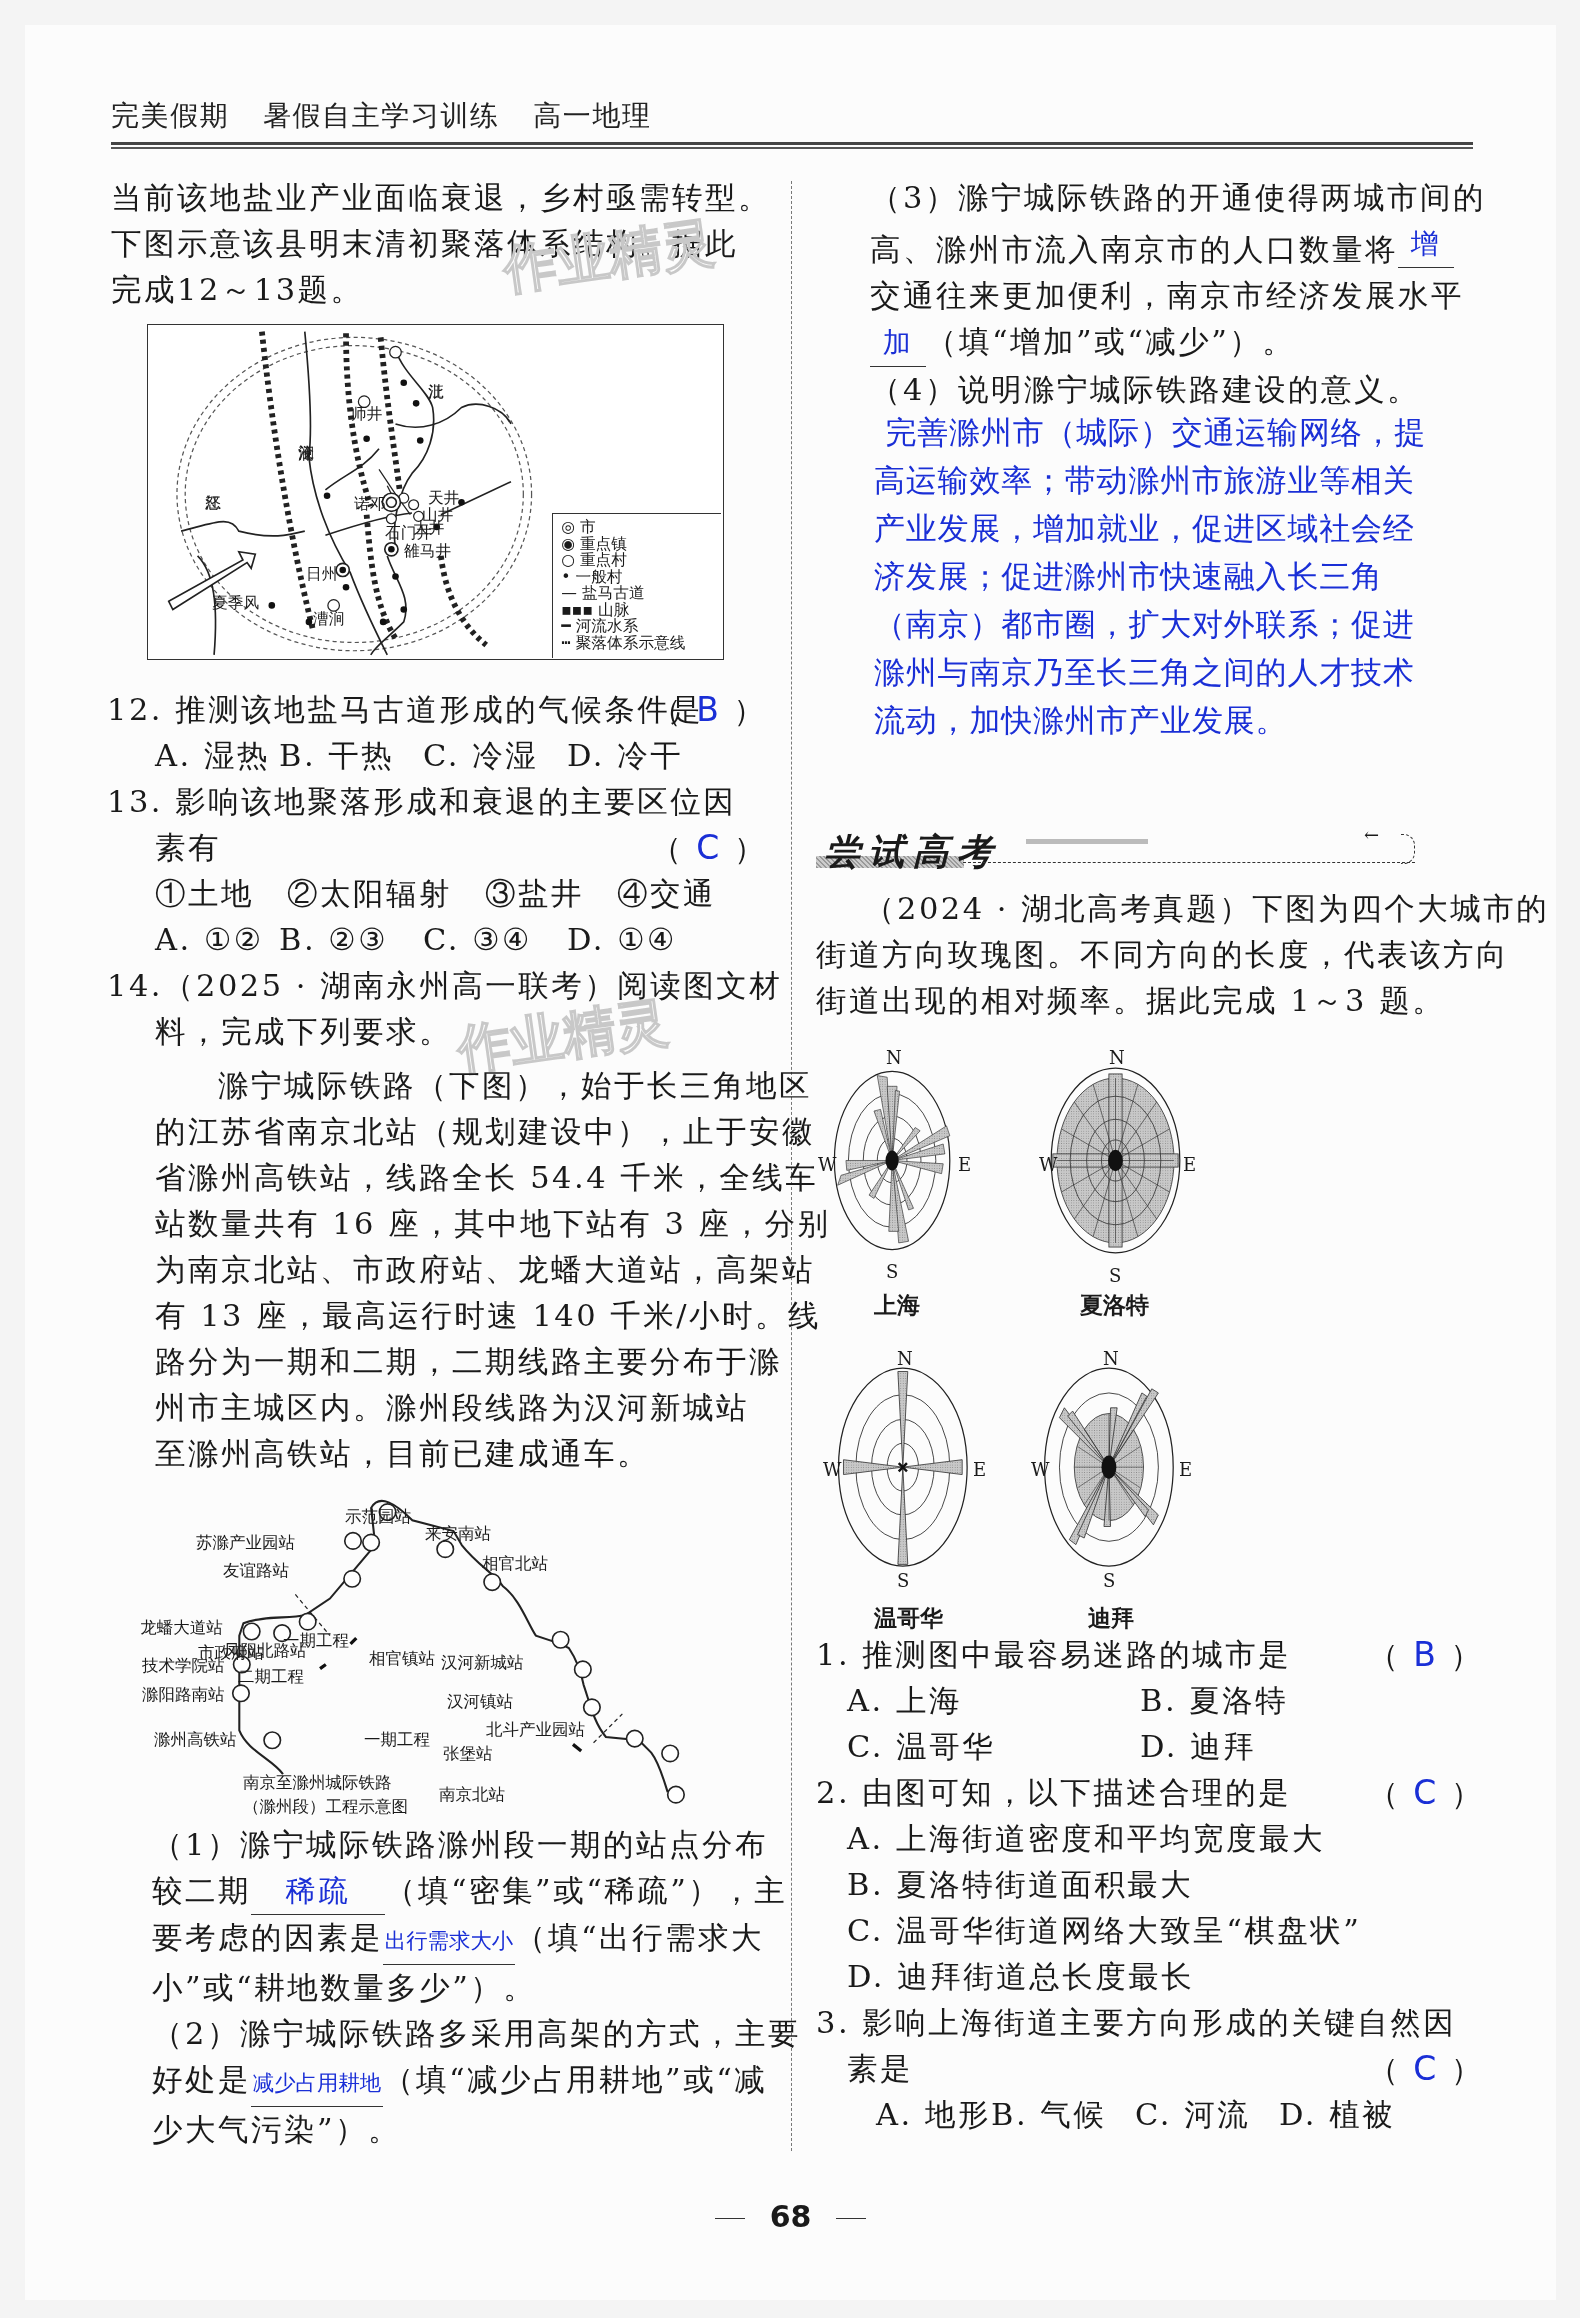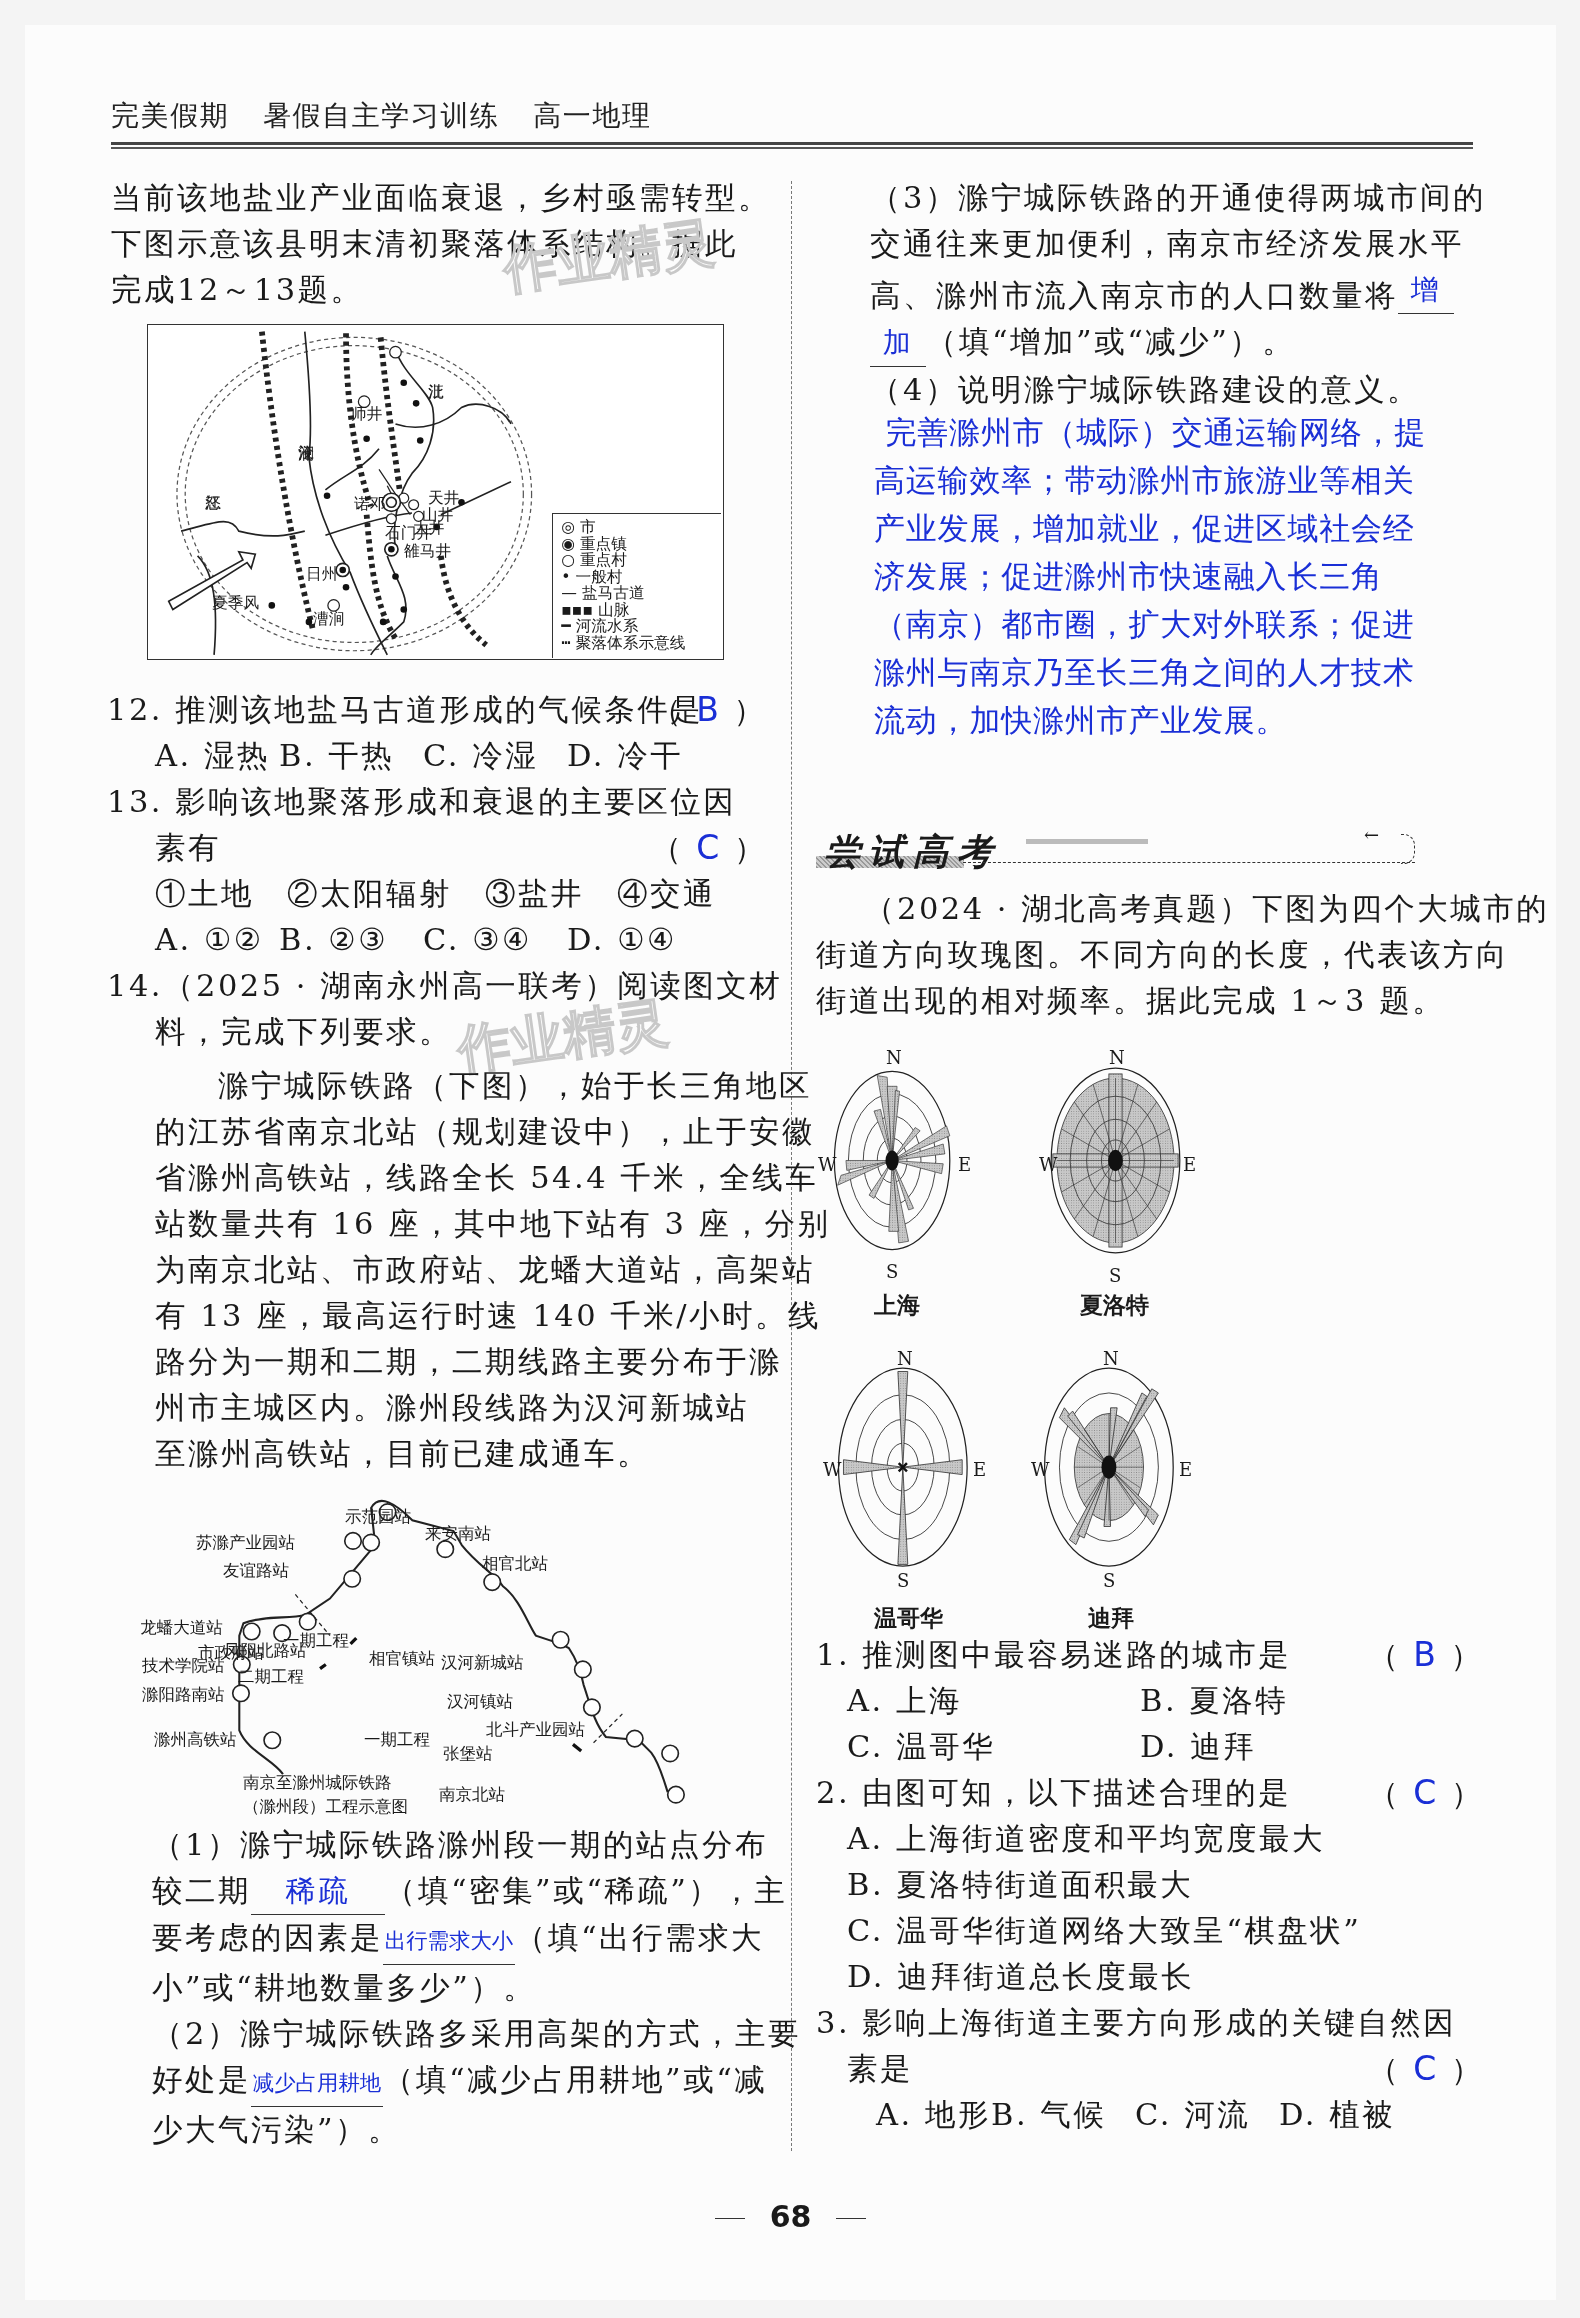--- a/index.html
+++ b/index.html
@@ -223,22 +223,22 @@
   <div class="line"><span>较二期</span><span class="blank ans" style="width:134px;font-size:30px;">稀疏</span><span>（填“密集”或“稀疏”），主</span></div>
   <div class="line"><span>要考虑的因素是</span><span class="blank ans" style="width:132px;font-size:21.4px;letter-spacing:0;">出行需求大小</span><span>（填“出行需求大</span></div>
   <div class="line">小”或“耕地数量多少”）。</div>
   <div class="line">（2）滁宁城际铁路多采用高架的方式，主要</div>
   <div class="line"><span>好处是</span><span class="blank ans" style="width:132px;font-size:21.4px;letter-spacing:0;">减少占用耕地</span><span>（填“减少占用耕地”或“减</span></div>
   <div class="line">少大气污染”）。</div>
 </div>
 
 <div class="abs txt" style="left:870px;top:175px;width:610px;">
   <div class="line">（3）滁宁城际铁路的开通使得两城市间的</div>
+  <div class="line"><span>高、滁州市流入南京市的人口数量将</span><span class="blank ans" style="width:56px;font-size:28px;vertical-align:6.6px;">增</span></div>
   <div class="line">交通往来更加便利，南京市经济发展水平</div>
-  <div class="line"><span>高、滁州市流入南京市的人口数量将</span><span class="blank ans" style="width:56px;font-size:28px;vertical-align:6.6px;">增</span></div>
   <div class="line"><span class="blank ans" style="width:56px;font-size:28px;">加</span><span>（填“增加”或“减少”）。</span></div>
   <div class="line">（4）说明滁宁城际铁路建设的意义。</div>
 </div>
 <div class="abs blue-para" style="left:874px;top:408px;width:593px;">
   <div class="line" style="padding-left:11.5px;">完善滁州市（城际）交通运输网络，提</div>
   <div class="line">高运输效率；带动滁州市旅游业等相关</div>
   <div class="line">产业发展，增加就业，促进区域社会经</div>
   <div class="line">济发展；促进滁州市快速融入长三角</div>
   <div class="line">（南京）都市圈，扩大对外联系；促进</div>
   <div class="line">滁州与南京乃至长三角之间的人才技术</div>

